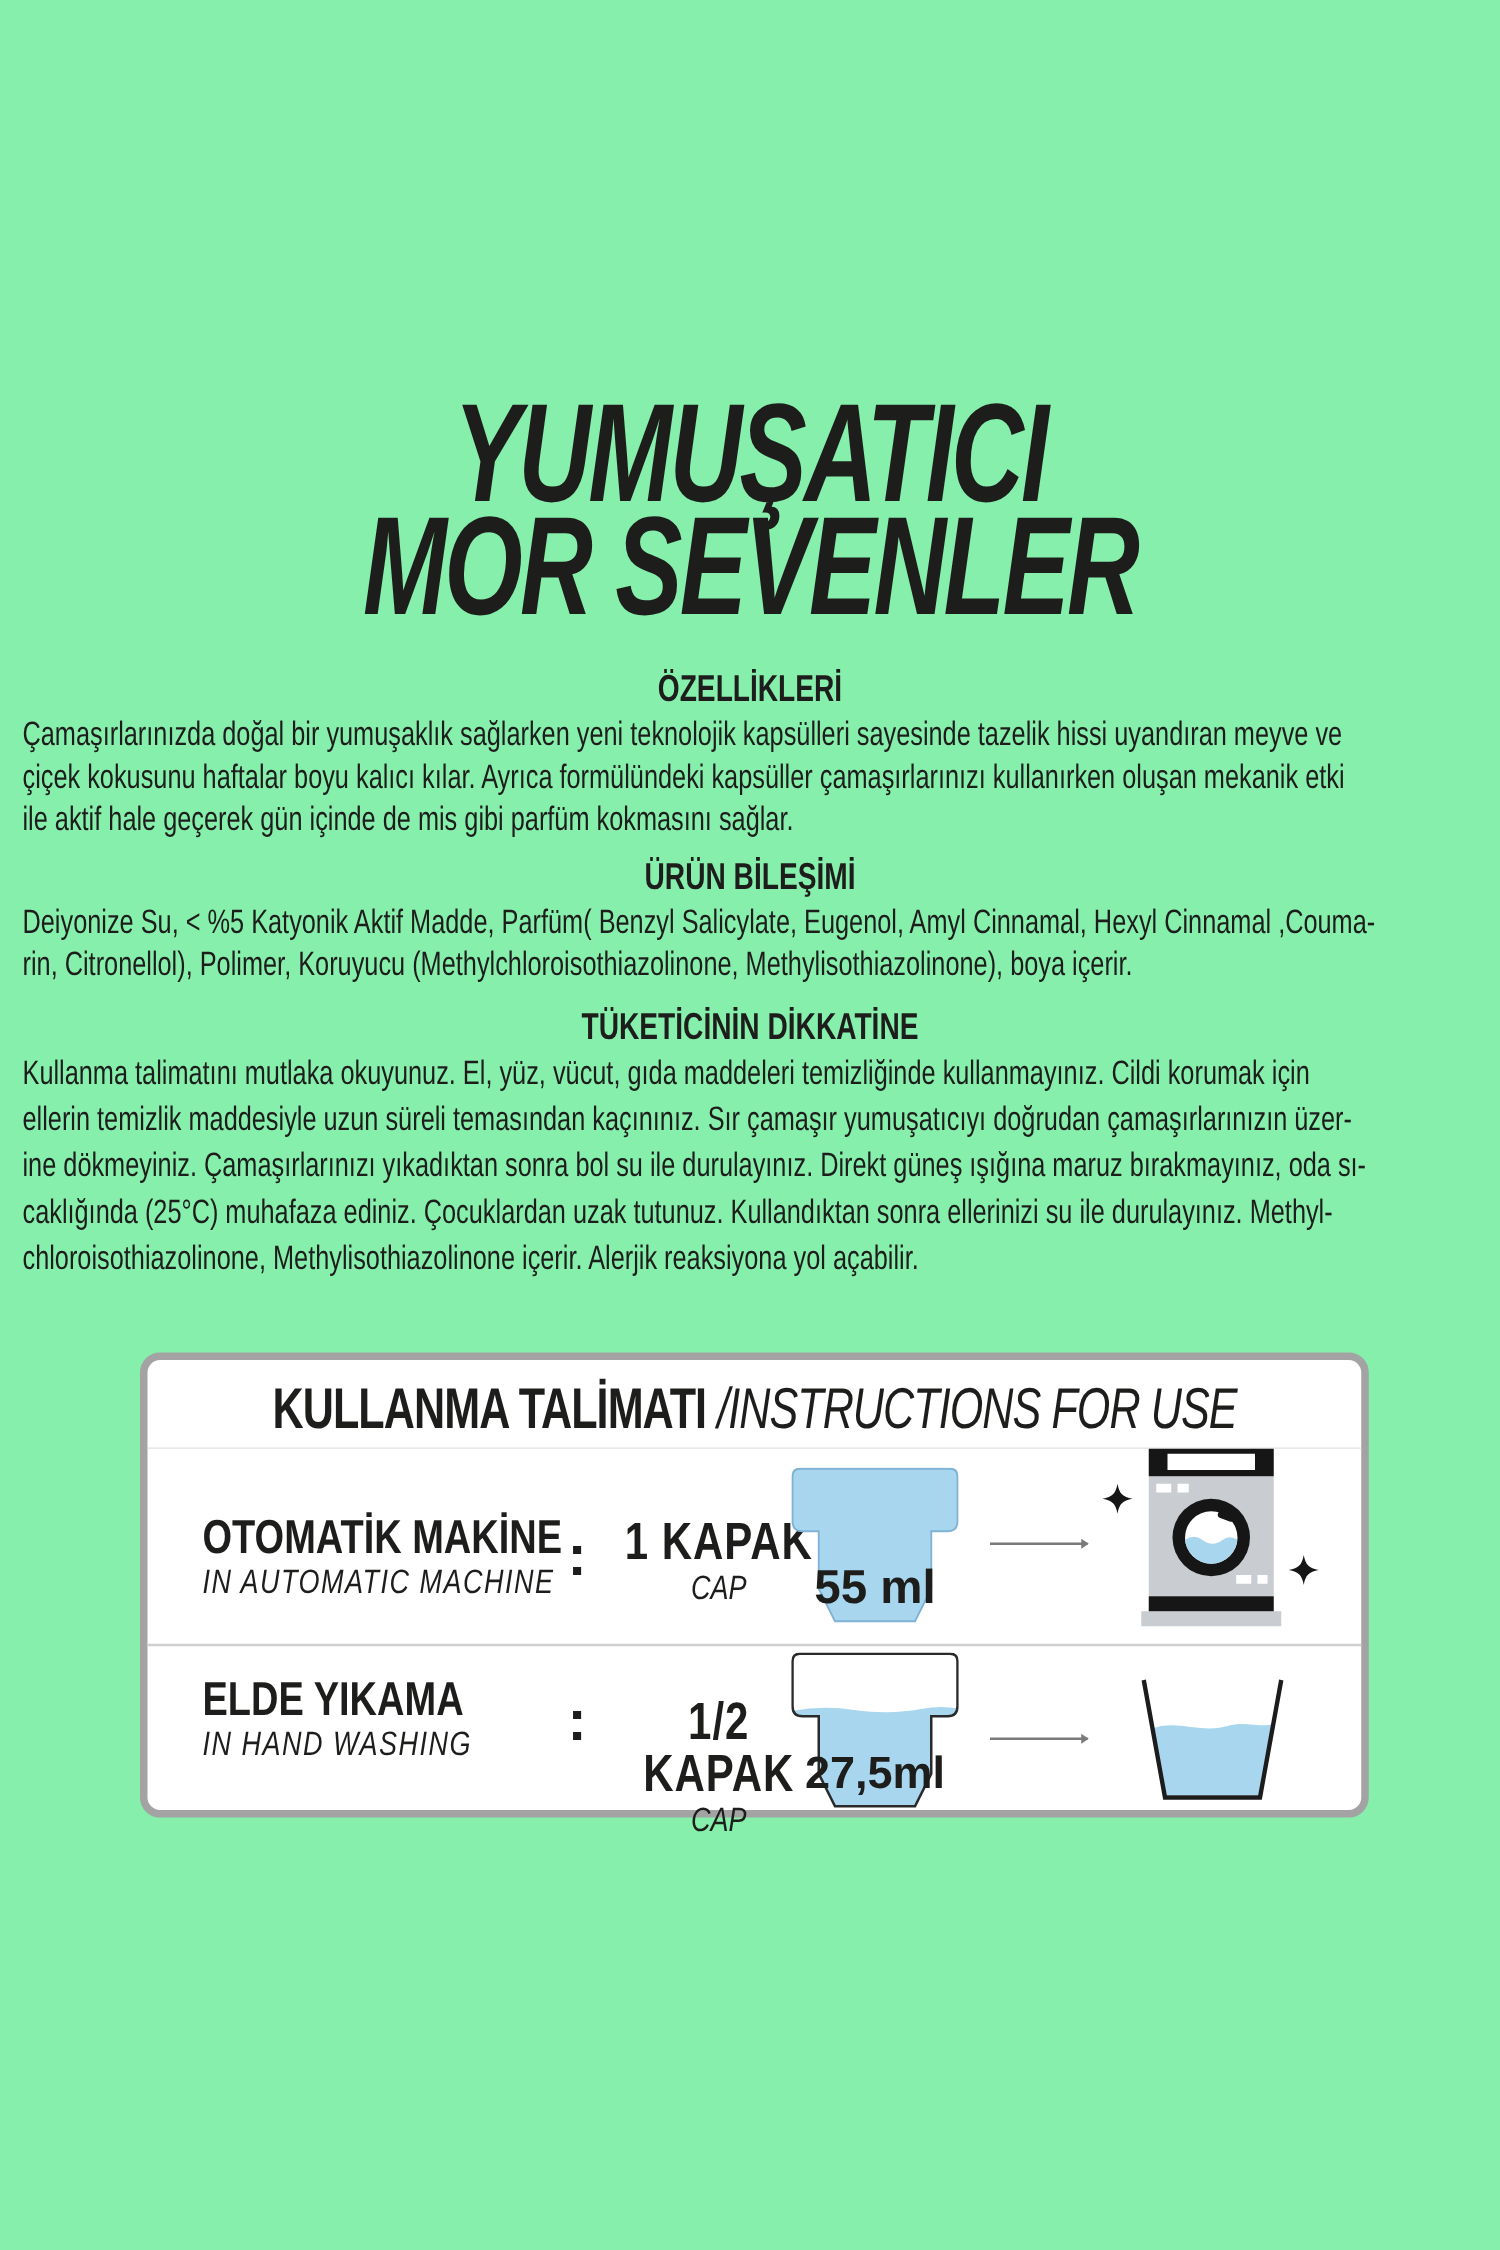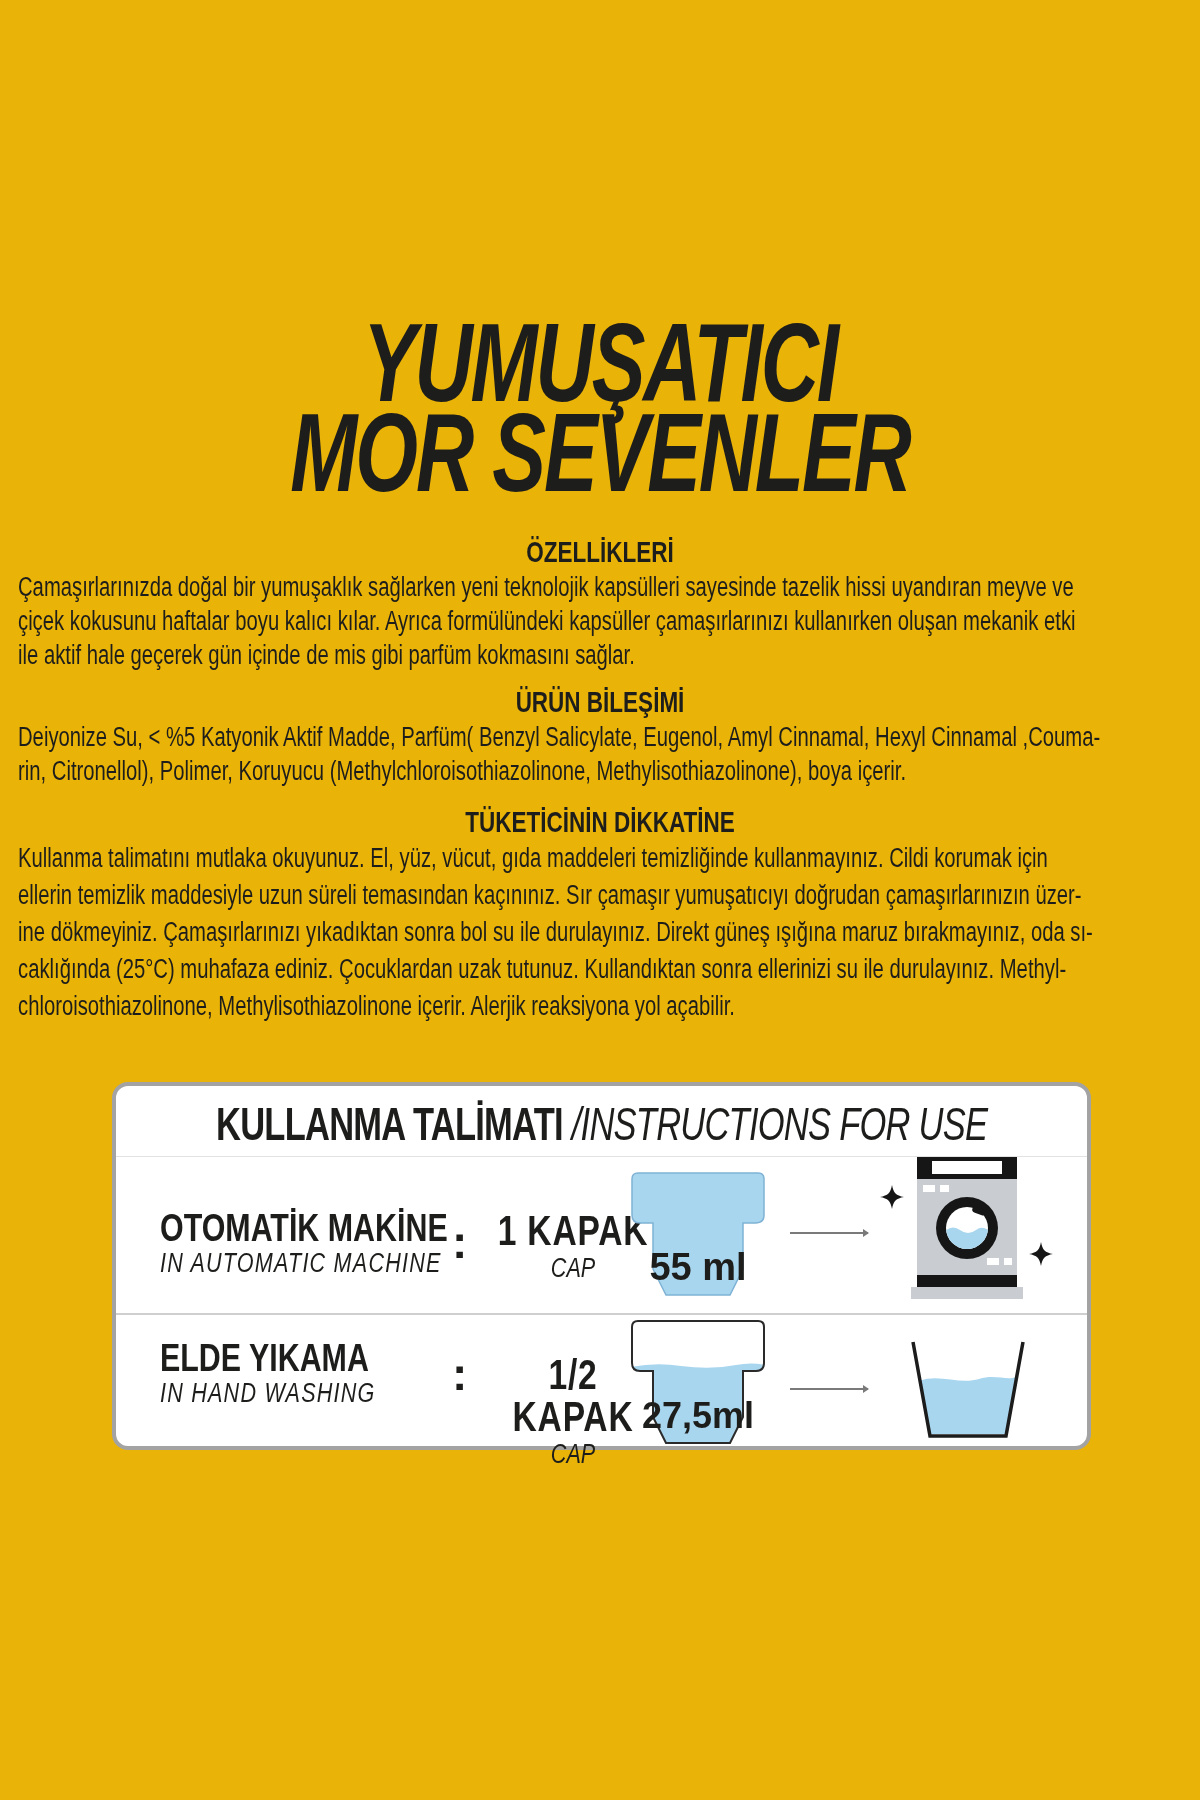--- a/index.html
+++ b/index.html
@@ -1,17 +1,17 @@
 <!DOCTYPE html>
 <html><head>
 <meta charset="utf-8">
 <style>
   html,body{margin:0;padding:0;background:#ffffff;}
   .page{
-    position:relative;width:1200px;height:1800px;background:#eab308;
+    position:relative;width:1200px;height:1800px;background:#86efac;
     font-family:"Liberation Sans",sans-serif;color:#1d1d1b;overflow:hidden;
   }
   
   .product-title{
     position:absolute;top:318px;left:0;width:1200px;text-align:center;
     font-weight:bold;font-style:italic;font-size:112px;line-height:90px;
     letter-spacing:-3px;transform:scaleX(0.72);transform-origin:50% 0;
     white-space:pre-line;
   }
   
@@ -23,21 +23,21 @@
     font-size:30px;line-height:32px;font-weight:bold;text-align:center;margin:0;
   }
   .section-body{
     font-size:27px;line-height:34px;margin:2px 0 0 0;white-space:pre-line;
   }
   .mt1{margin-top:14px;} .mt2{margin-top:18px;}
   .last-body{line-height:37px;}
   
   .box{
     position:absolute;left:112px;top:1082px;width:971px;height:360px;
-    border:4px solid #a3a3a3;border-radius:16px;background:#fff;
+    border:6px solid #a3a3a3;border-radius:16px;background:#fff;
   }
   .box-header{
     position:absolute;top:14px;left:0;width:1295px;text-align:center;
     transform:scaleX(0.75);transform-origin:0 0;font-size:46px;line-height:48px;
     white-space:nowrap;
   }
   .box-header .tr{font-weight:bold;letter-spacing:-1px;}
   .box-header .en{font-style:italic;font-weight:normal;letter-spacing:-1px;}
   .hdr-divider{position:absolute;top:70px;left:0;width:100%;height:1px;background:#e2e2e2;}
   .row-divider{position:absolute;top:227px;left:0;width:100%;height:2px;background:#cfcfcf;}

